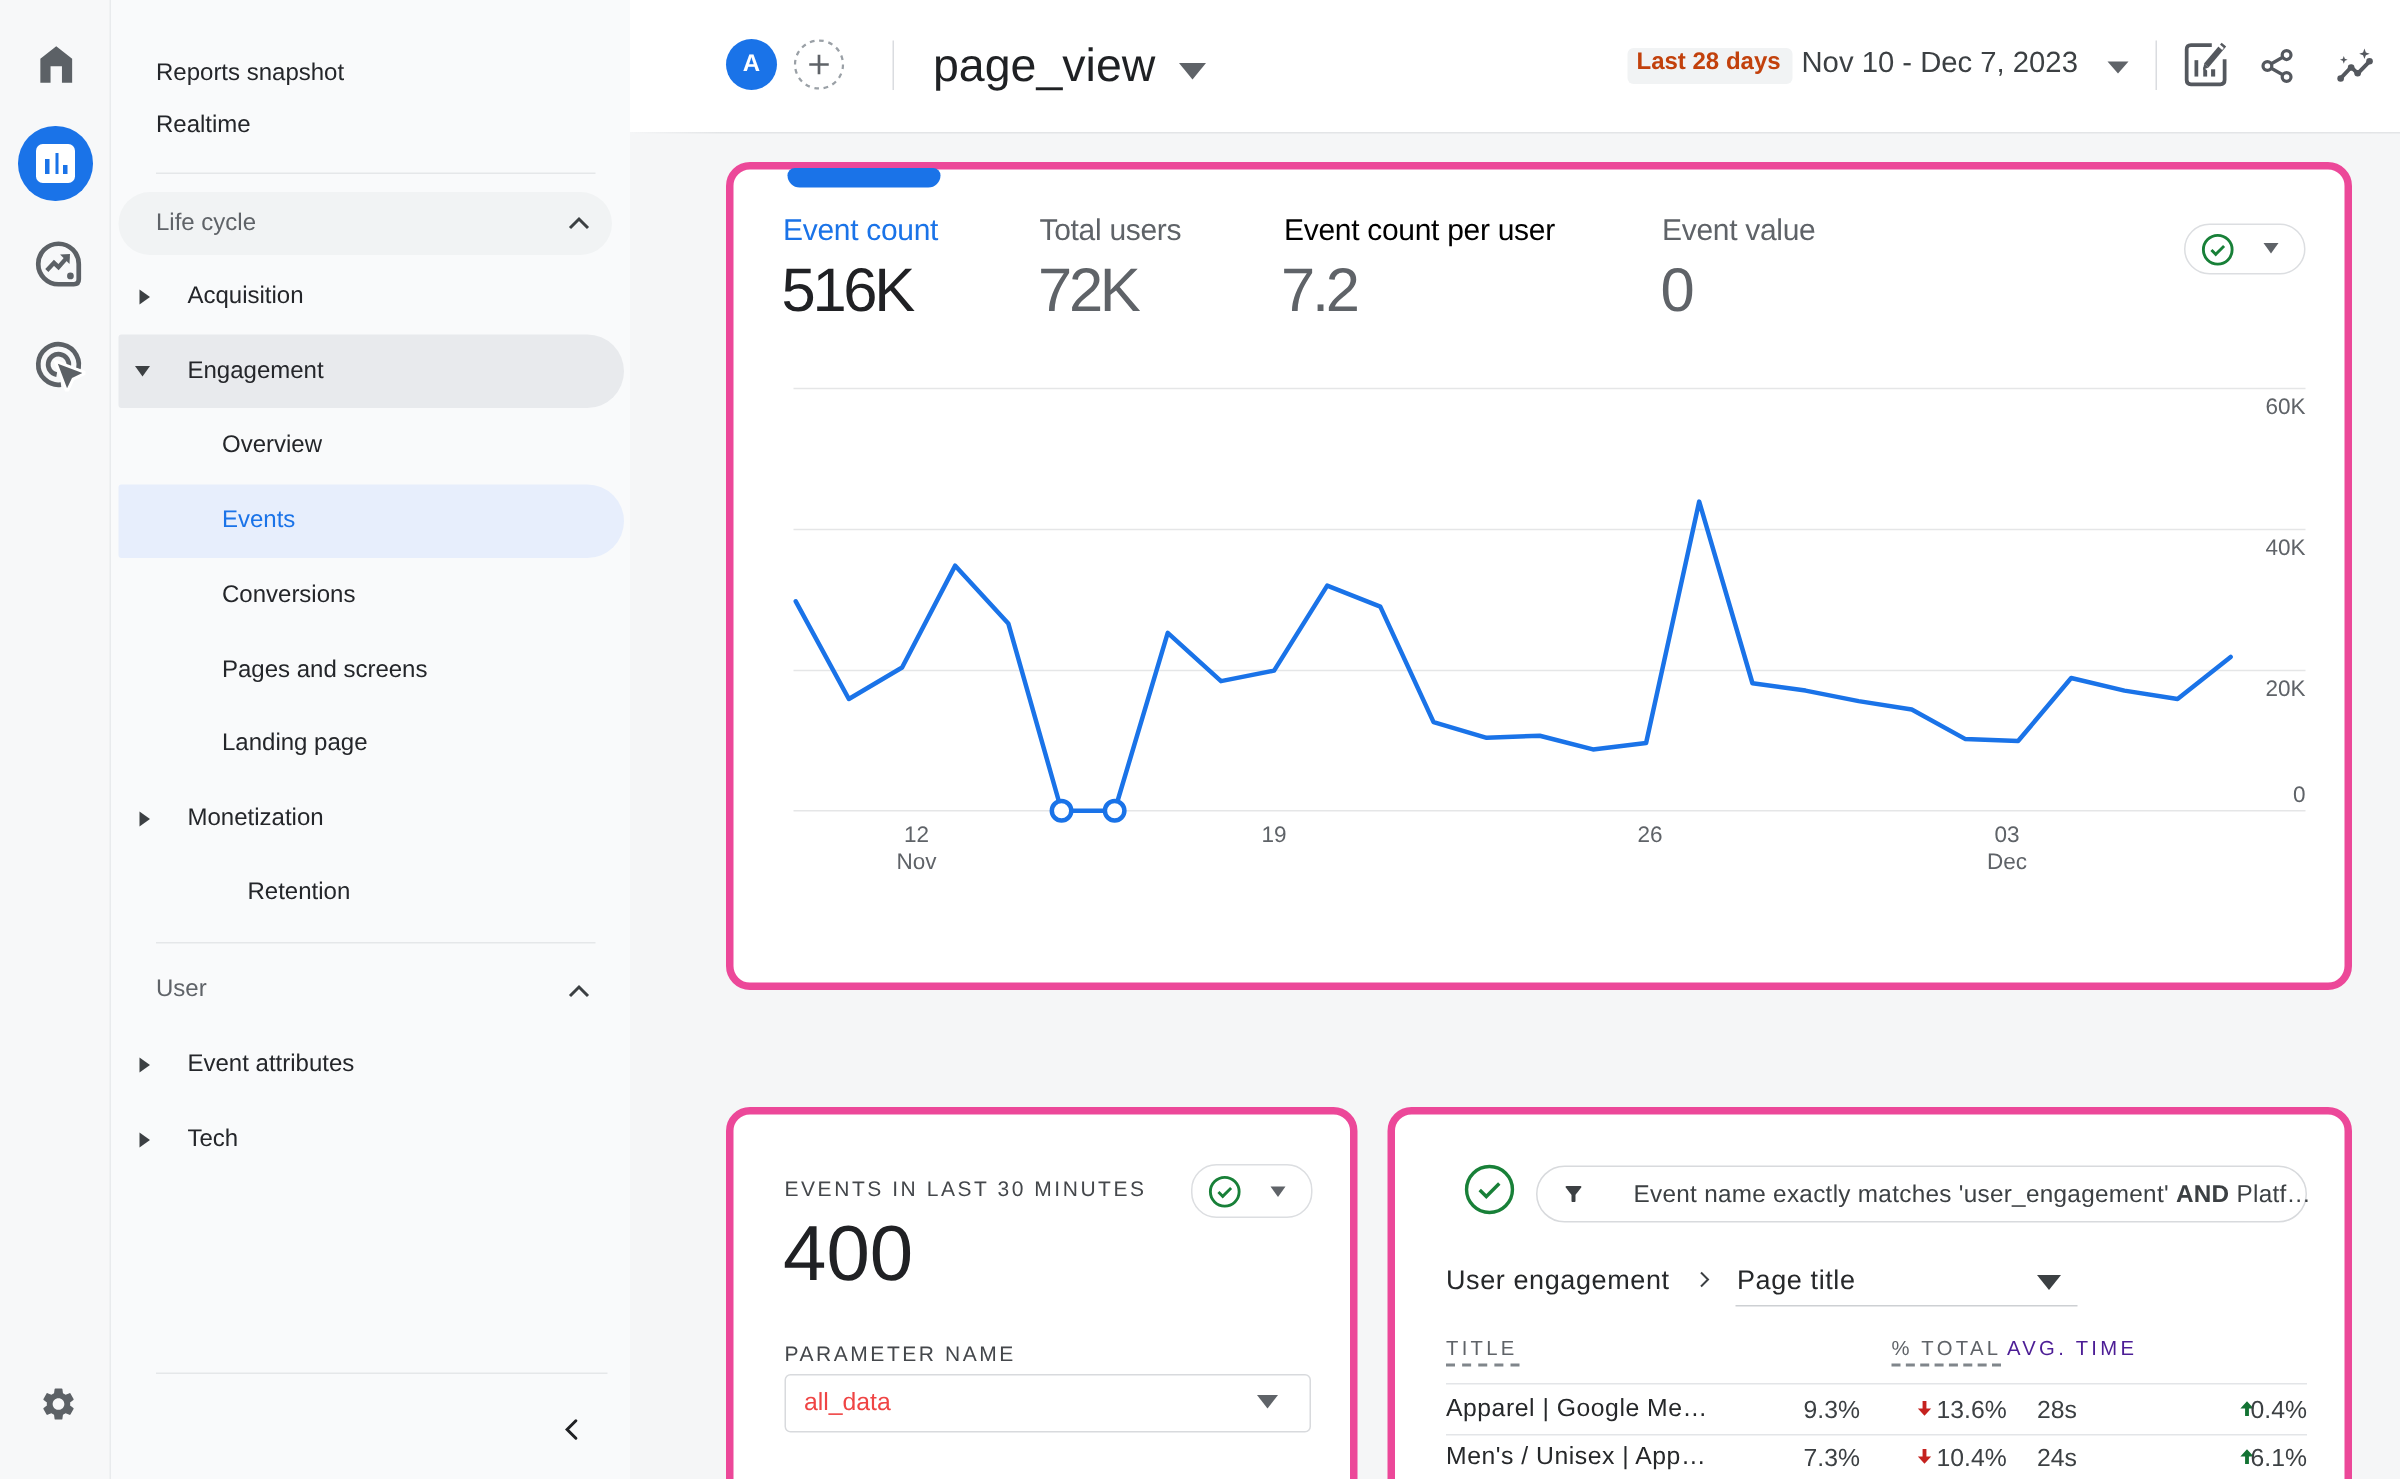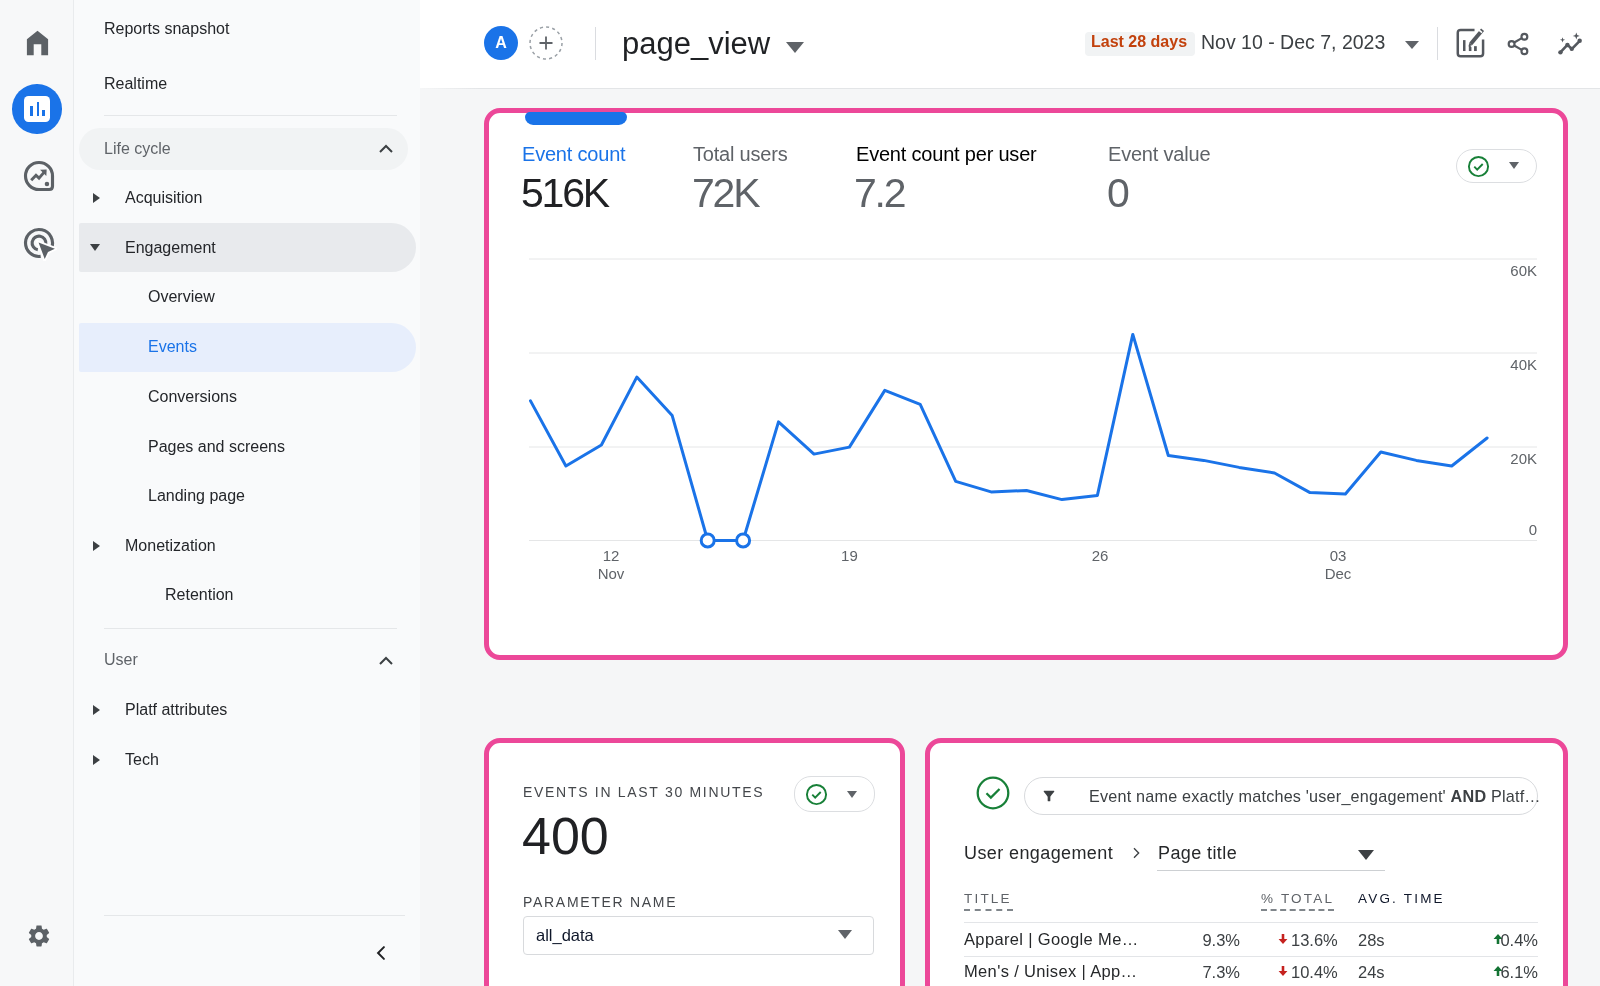--- a/index.html
+++ b/index.html
@@ -51,21 +51,21 @@
       <path d="M11.2 16.53 A4.6 4.6 0 1 1 16.53 12.8" fill="none" stroke="#5c6166" stroke-width="2.1"></path>
       <path d="M11.7 11.7 L22.6 15.8 L18 18 L15.8 22.6 Z" fill="#fff" stroke="#fff" stroke-width="2.6"></path>
       <path d="M11.7 11.7 L22.6 15.8 L18 18 L15.8 22.6 Z" fill="#5c6166"></path>
     </svg>
 
     <svg class="abs" style="left:26px; top:923px;" width="26" height="26" viewBox="0 0 24 24">
       <path fill="#5c6166" d="M19.14 12.94c.04-.3.06-.61.06-.94s-.02-.64-.07-.94l2.03-1.58c.18-.14.23-.41.12-.61l-1.92-3.32c-.12-.22-.37-.29-.59-.22l-2.39.96c-.5-.38-1.03-.7-1.62-.94l-.36-2.54c-.04-.24-.24-.41-.48-.41h-3.84c-.24 0-.43.17-.47.41l-.36 2.54c-.59.24-1.13.57-1.62.94l-2.39-.96c-.22-.08-.47 0-.59.22L2.74 8.87c-.12.21-.08.47.12.61l2.03 1.58c-.05.3-.09.63-.09.94s.02.64.07.94l-2.03 1.58c-.18.14-.23.41-.12.61l1.92 3.32c.12.22.37.29.59.22l2.39-.96c.5.38 1.03.7 1.62.94l.36 2.54c.05.24.24.41.48.41h3.84c.24 0 .44-.17.47-.41l.36-2.54c.59-.24 1.13-.56 1.62-.94l2.39.96c.22.08.47 0 .59-.22l1.92-3.32c.12-.22.07-.47-.12-.61l-2.01-1.58zM12 15.6c-1.98 0-3.6-1.62-3.6-3.6s1.62-3.6 3.6-3.6 3.6 1.62 3.6 3.6-1.62 3.6-3.6 3.6z"></path>
     </svg>
   </div>
   <div id="nav">
-    <div class="navtxt" style="left:30px; top:20px;text-align:center;">Reports snapshot</div>
+    <div class="navtxt" style="left:30px; top:40px;text-align:center;">Reports snapshot</div>
     <div class="navtxt" style="left:30px; top:75px;">Realtime</div>
     <div class="navdiv" style="left:30px; top:115px; width:293px;"></div>
 
     <div class="abs" style="left:5px; top:128px; width:329px; height:42px; background:#f1f3f4; border-radius:21px;"></div>
     <div class="navhead" style="left:30px; top:140px;">Life cycle</div>
     <svg class="abs" style="left:304px; top:143px;" width="16" height="12" viewBox="0 0 16 12">
       <path d="M2 9 L8 3 L14 9" fill="none" stroke="#3c4043" stroke-width="2"></path>
     </svg>
 
     <div class="tri-r" style="left:19px; top:193px;"></div>
@@ -88,21 +88,21 @@
     <div class="navtxt" style="left:51px; top:537px;">Monetization</div>
     <div class="navtxt" style="left:51px; top:586px;margin-left:40px;">Retention</div>
 
     <div class="navdiv" style="left:30px; top:628px; width:293px;"></div>
     <div class="navhead" style="left:30px; top:651px;">User</div>
     <svg class="abs" style="left:304px; top:655px;" width="16" height="12" viewBox="0 0 16 12">
       <path d="M2 9 L8 3 L14 9" fill="none" stroke="#3c4043" stroke-width="2"></path>
     </svg>
 
     <div class="tri-r" style="left:19px; top:705px;"></div>
-    <div class="navtxt" style="left:51px; top:701px;">Platf attributes</div>
+    <div class="navtxt" style="left:51px; top:701px;">Event attributes</div>
     <div class="tri-r" style="left:19px; top:755px;"></div>
     <div class="navtxt" style="left:51px; top:751px;">Tech</div>
 
     <div class="navdiv" style="left:30px; top:915px; width:301px;"></div>
     <svg class="abs" style="left:297px; top:943px;" width="20" height="20" viewBox="0 0 24 24">
       <path d="M15.5 19 L8.5 12 L15.5 5" fill="none" stroke="#202124" stroke-width="2.4" stroke-linecap="round"></path>
     </svg>
   </div>
   <div id="header">
 
@@ -199,21 +199,21 @@
     <div class="up" style="left:34px; top:41px;">EVENTS IN LAST 30 MINUTES</div>
     <div class="pillbtn" style="left:305px; top:33px; height:36px;"></div>
     <svg class="abs" style="left:316px; top:40px;" width="23" height="23" viewBox="0 0 24 24">
       <circle cx="12" cy="12" r="10" fill="none" stroke="#188038" stroke-width="2"></circle>
       <path d="M7.6 12.2 L10.6 15.2 L16.4 9.4" fill="none" stroke="#188038" stroke-width="2"></path>
     </svg>
     <div class="caret" style="left:358px; top:48px; border-left-width:5.5px; border-right-width:5.5px; border-top-width:7px;"></div>
     <div class="abs" style="left:33px; top:63px; font-size:52px; color:#202124;">400</div>
     <div class="up" style="left:34px; top:151px;">PARAMETER NAME</div>
     <div class="abs" style="left:34px; top:173px; width:351px; height:39px; border:1px solid #d8dadd; border-radius:4px;"></div>
-    <div class="abs" style="left:47px; top:183px; font-size:16.5px; color:#0f172a;">all_data</div>
+    <div class="abs" style="left:47px; top:183px; font-size:16.5px; color:#ef4444;">all_data</div>
     <div class="caret" style="left:349px; top:187px; border-left-width:7px; border-right-width:7px; border-top-width:9px;"></div>
   </div>
   <div id="card-tbl" class="card" style="left:925px; top:738px; width:643px; height:280px;">
     <svg class="abs" style="left:45.5px; top:33px;" width="34" height="34" viewBox="0 0 24 24">
       <circle cx="12" cy="12" r="10.8" fill="none" stroke="#188038" stroke-width="1.6"></circle>
       <path d="M7.4 12.2 L10.5 15.3 L16.6 9.2" fill="none" stroke="#188038" stroke-width="1.6"></path>
     </svg>
     <div class="abs" style="left:94px; top:34px; width:514px; height:38px; border:1px solid #d8dadd; border-radius:19px;"></div>
     <svg class="abs" style="left:111px; top:45px;" width="16" height="16" viewBox="0 0 24 24">
       <path fill="#3c4043" d="M4.25 5.61C6.27 8.2 10 13 10 13v6c0 .55.45 1 1 1h2c.55 0 1-.45 1-1v-6s3.72-4.8 5.74-7.39c.51-.66.04-1.61-.79-1.61H5.04c-.83 0-1.3.95-.79 1.61z"></path>
@@ -225,21 +225,21 @@
       <path d="M9 5 L16 12 L9 19" fill="none" stroke="#3c4043" stroke-width="2"></path>
     </svg>
     <div class="abs" style="left:228px; top:100px; font-size:18px; letter-spacing:0.4px; color:#26282a;">Page title</div>
     <div class="caret" style="left:428px; top:107px; border-left-width:8px; border-right-width:8px; border-top-width:10px; border-top-color:#3c4043;"></div>
     <div class="abs" style="left:227px; top:127px; width:228px; height:1px; background:#cdd0d3;"></div>
 
     <div class="up" style="left:34px; top:148px; font-size:13.5px; letter-spacing:2.2px; color:#5f6368;">TITLE</div>
     <div class="abs" style="left:34px; top:166px; width:49px; border-bottom:2px dashed #80868b;"></div>
     <div class="up" style="left:331px; top:148px; font-size:13.5px; letter-spacing:2.2px; color:#5f6368;">% TOTAL</div>
     <div class="abs" style="left:331px; top:166px; width:73px; border-bottom:2px dashed #80868b;"></div>
-    <div class="up" style="left:428px; top:148px; font-size:13.5px; letter-spacing:2.2px; color:#0f172a;">AVG. TIME</div>
+    <div class="up" style="left:408px; top:148px; font-size:13.5px; letter-spacing:2.2px; color:#4c1d95;">AVG. TIME</div>
     <div class="abs" style="left:34px; top:179px; width:574px; height:1px; background:#e3e5e8;"></div>
 
     <div class="abs" style="left:34px; top:187px; font-size:16.5px; letter-spacing:0.35px; color:#26282a;">Apparel | Google Me…</div>
     <div class="abs" style="left:250px; top:188px; width:60px; font-size:16.5px; color:#3c4043; text-align:right;">9.3%</div>
     <svg class="abs" style="left:346px; top:189px;" width="14" height="14" viewBox="0 0 24 24">
       <path fill="#c5221f" d="M9.8 3.4 H14.2 V12 H19.6 L12 20.4 L4.4 12 H9.8 Z"></path>
     </svg>
     <div class="abs" style="left:361px; top:188px; font-size:16.5px; color:#3c4043;">13.6%</div>
     <div class="abs" style="left:428px; top:188px; font-size:16.5px; color:#3c4043;">28s</div>
     <svg class="abs" style="left:561px; top:189px;" width="14" height="14" viewBox="0 0 24 24">

